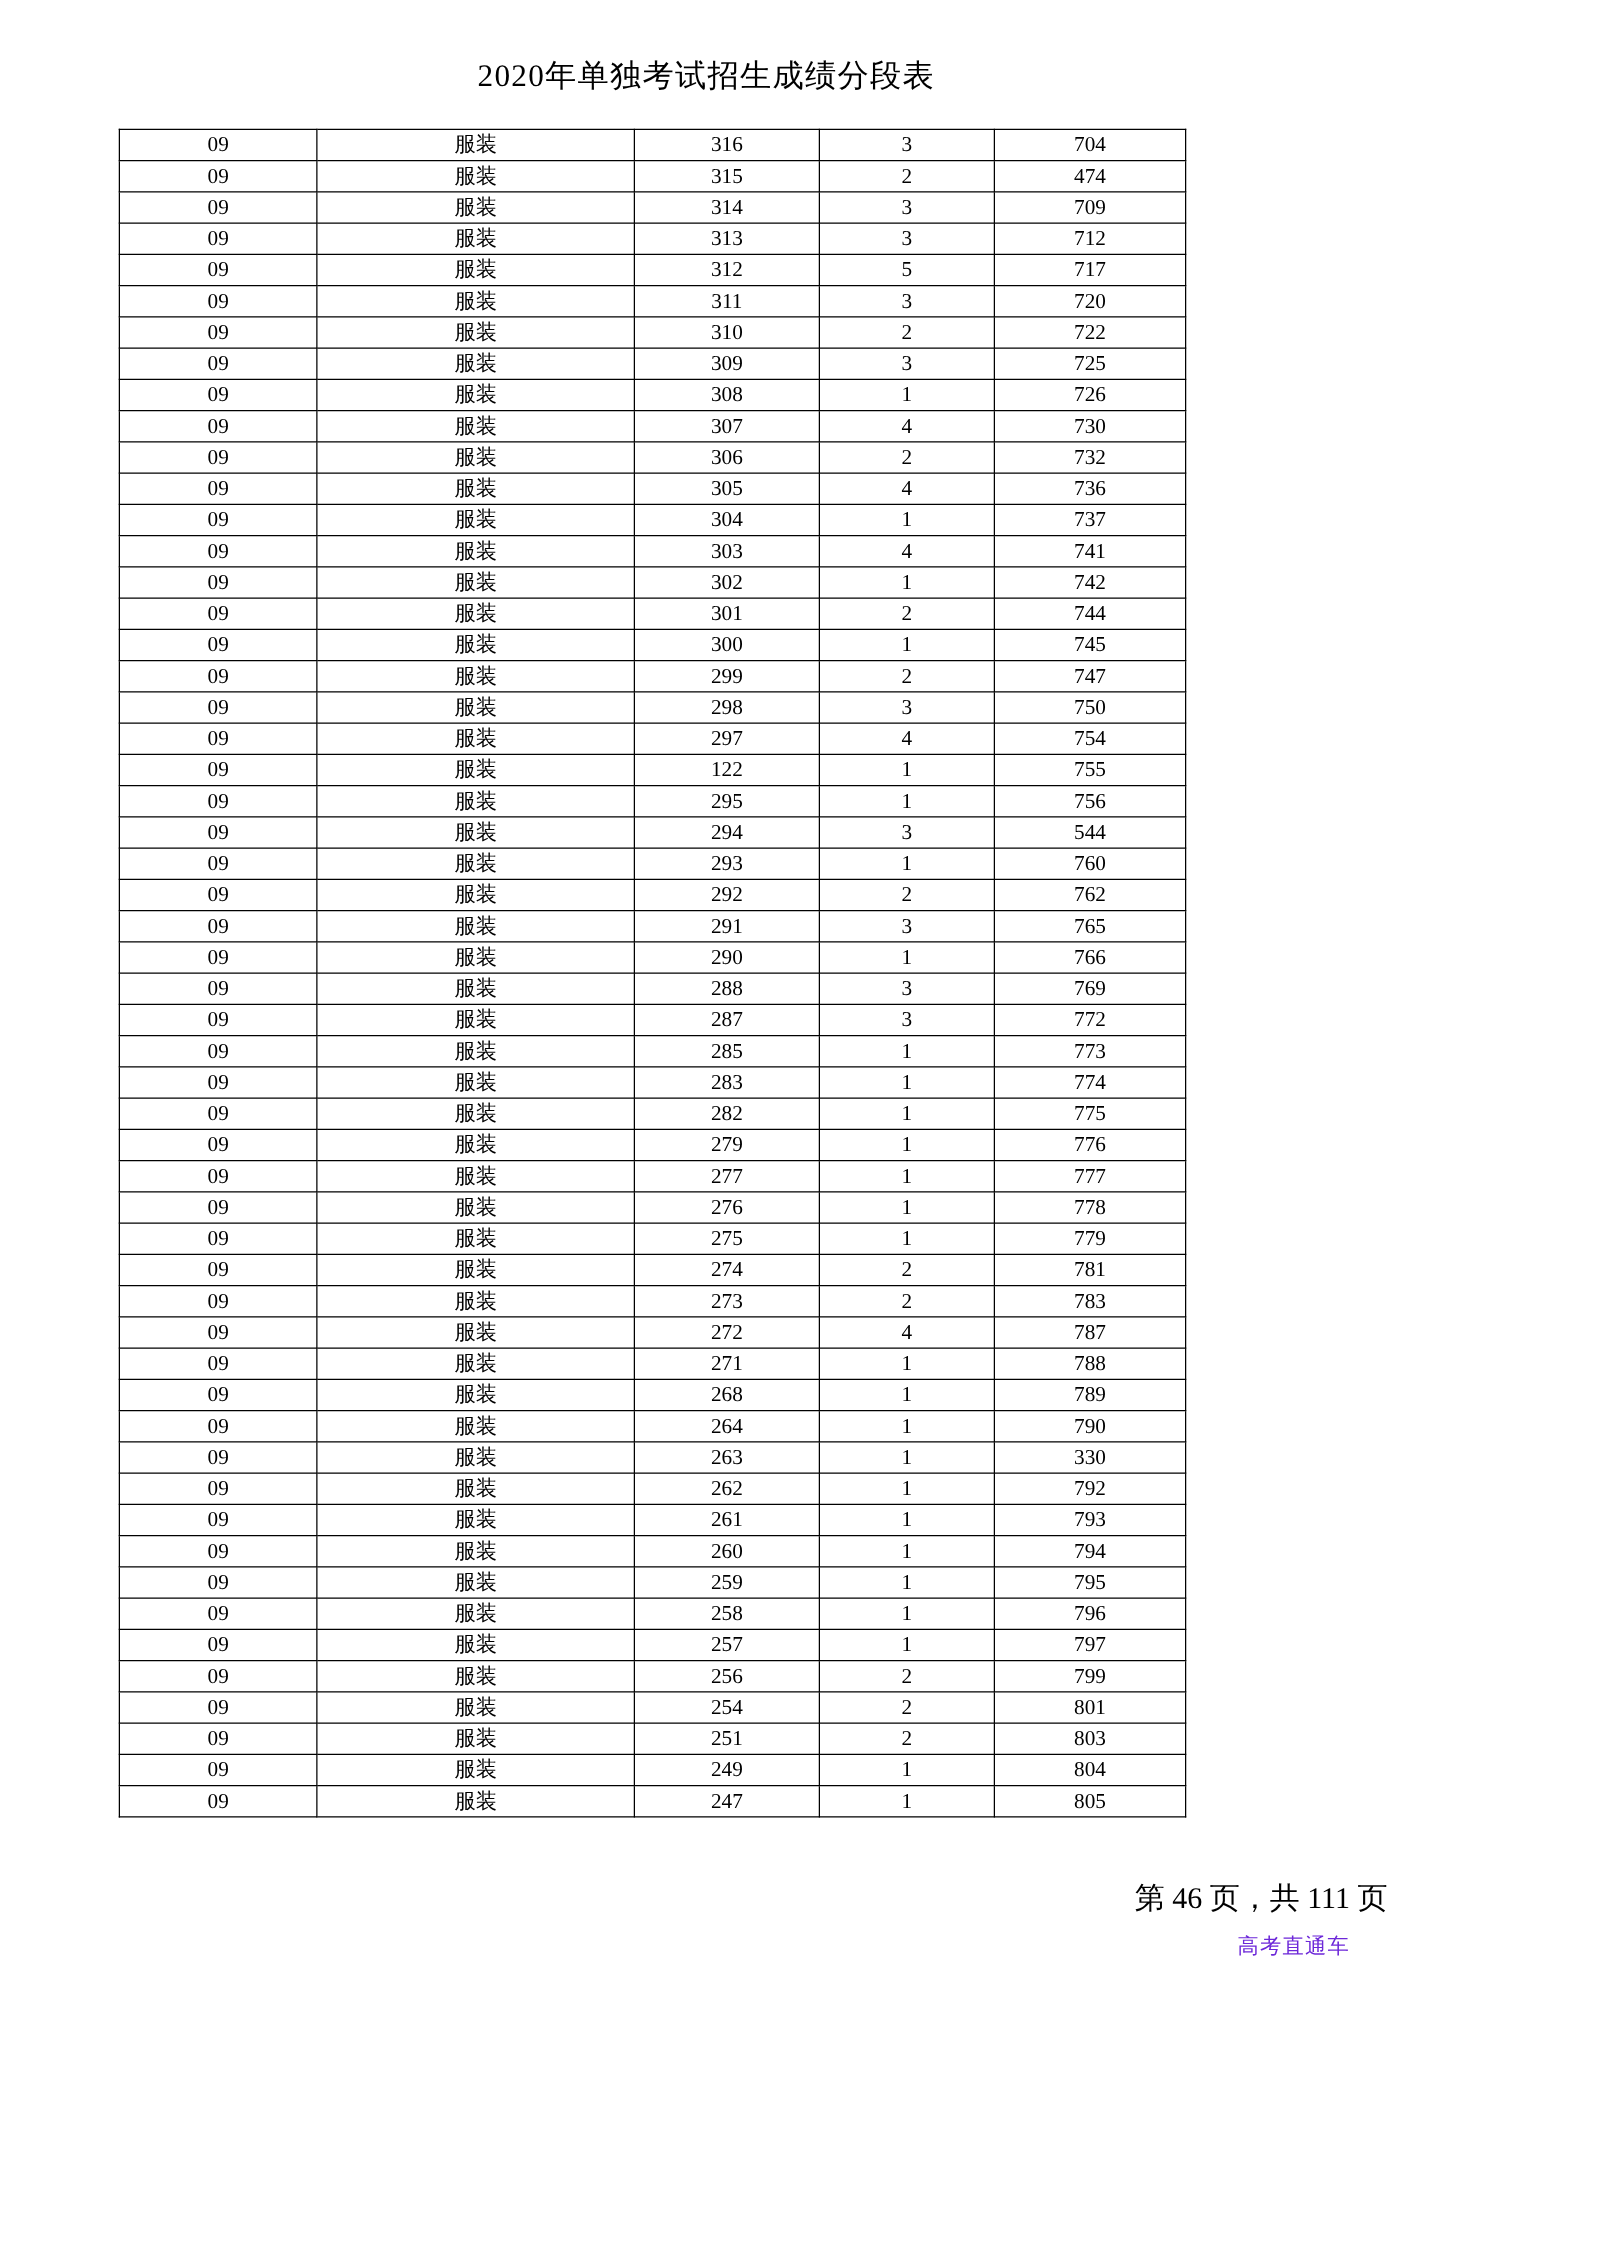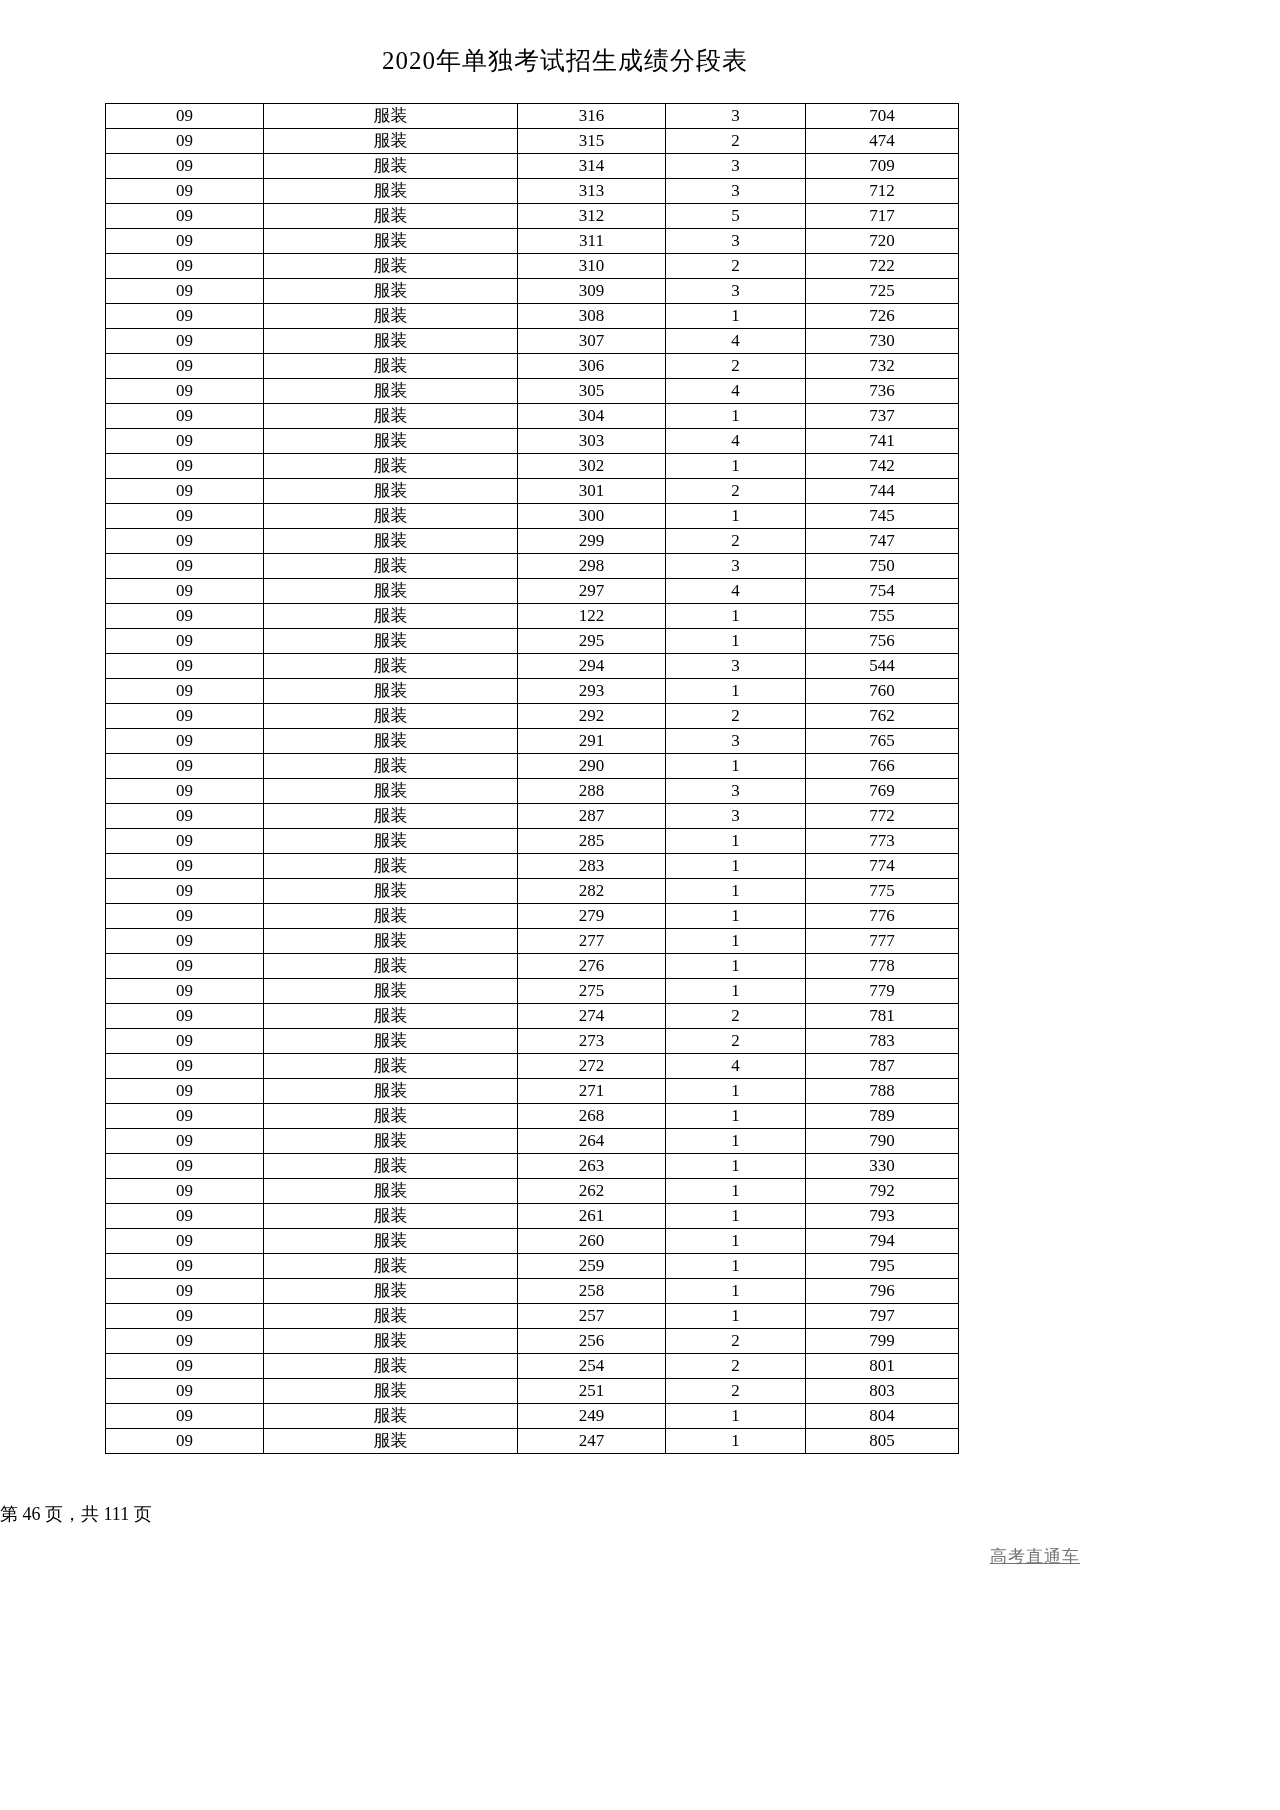--- a/index.html
+++ b/index.html
@@ -21,21 +21,20 @@
     text-align: center;
     font-size: 25px;
     font-weight: normal;
     letter-spacing: 1px;
   }
   .table-wrap {
     position: absolute;
     left: 95px;
     top: 103px;
     width: 853px;
-    margin-left: 10px;
   }
   table {
     border-collapse: collapse;
     width: 100%;
     table-layout: fixed;
   }
   td {
     border: 1px solid #000000;
     height: 24px;
     padding: 0;
@@ -49,32 +48,31 @@
   col.c1 { width: 158px; }
   col.c2 { width: 254px; }
   col.c3 { width: 148px; }
   col.c4 { width: 140px; }
   col.c5 { width: 153px; }
   .page-footer {
     position: absolute;
     left: 0;
     top: 1502px;
     width: 1110px;
-    text-align: left;
-    font-size: 18px;
+    text-align: right;
+    font-size: 24px;
   }
   .watermark {
     position: absolute;
     left: 990px;
     top: 1545px;
     font-size: 17px;
-    color: #737373;
+    color: #6d28d9;
     font-family: "Liberation Sans", sans-serif;
     letter-spacing: 1px;
-    text-decoration: underline;
   }
 </style>
 </head>
 <body>
 
 <div class="page-title">2020年单独考试招生成绩分段表</div>
 
 <div class="table-wrap">
   <table>
     <colgroup>

